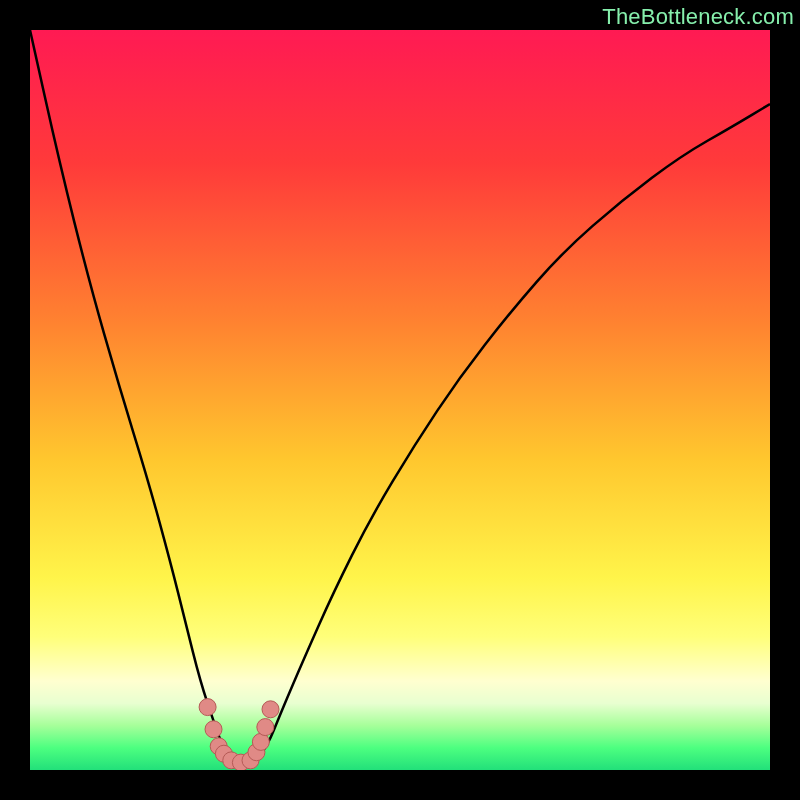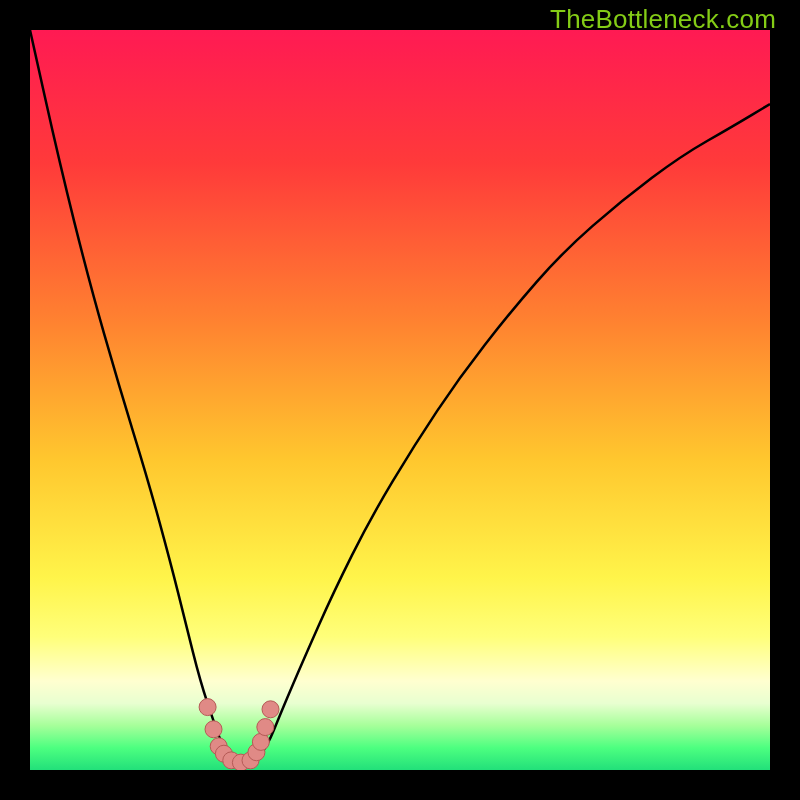--- a/index.html
+++ b/index.html
@@ -22,23 +22,23 @@
   .plot {
     position: absolute;
     left: 30px;
     top: 30px;
     width: 740px;
     height: 740px;
   }
   .watermark {
     position: absolute;
     top: 4px;
-    right: 24px;
-    color: #84cc16;
-    font-size: 26px;
+    right: 6px;
+    color: #86efac;
+    font-size: 22px;
     letter-spacing: 0.2px;
     user-select: none;
   }
   svg { display: block; }
 </style>
 </head>
 <body>
 
 <div class="frame">
   <div class="watermark">TheBottleneck.com</div>

